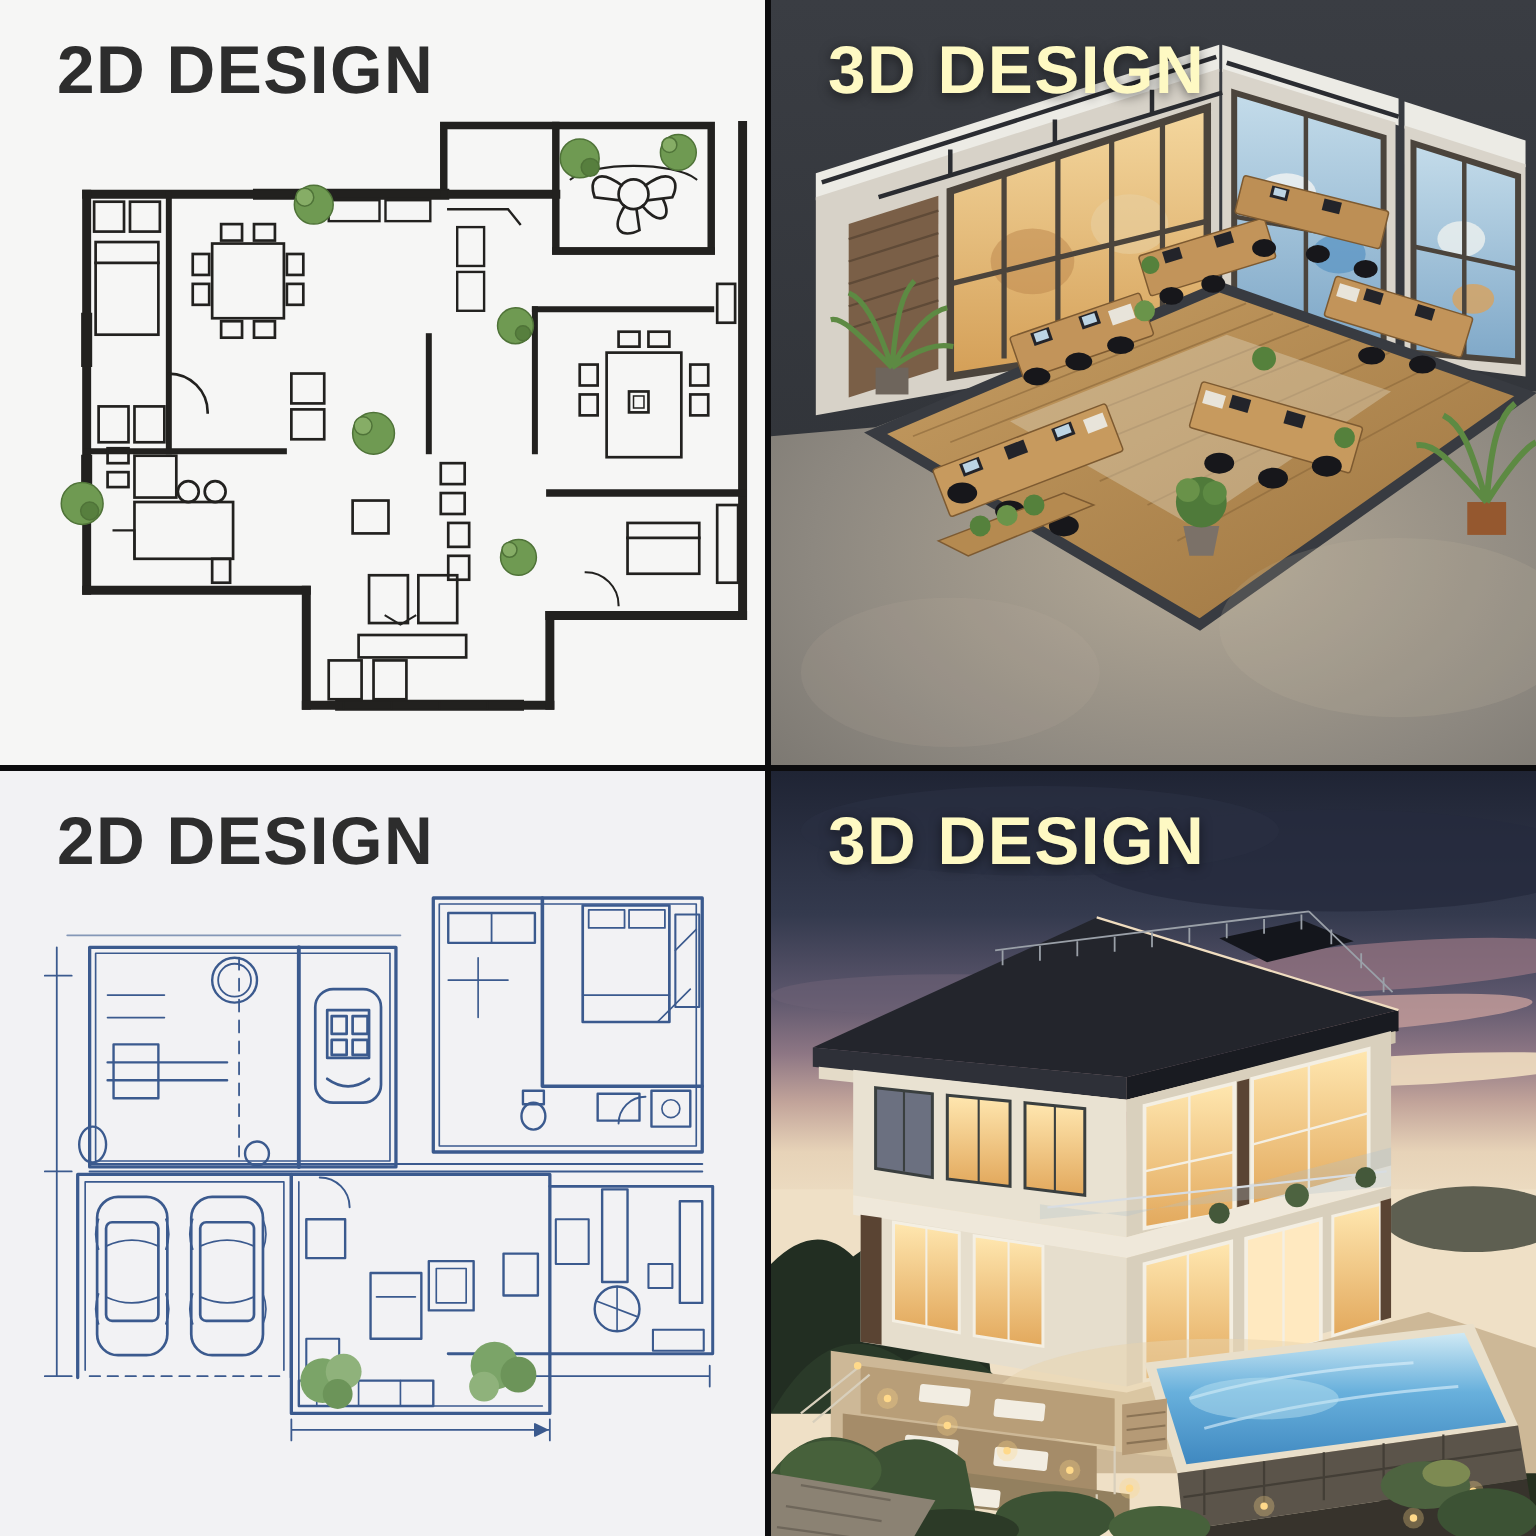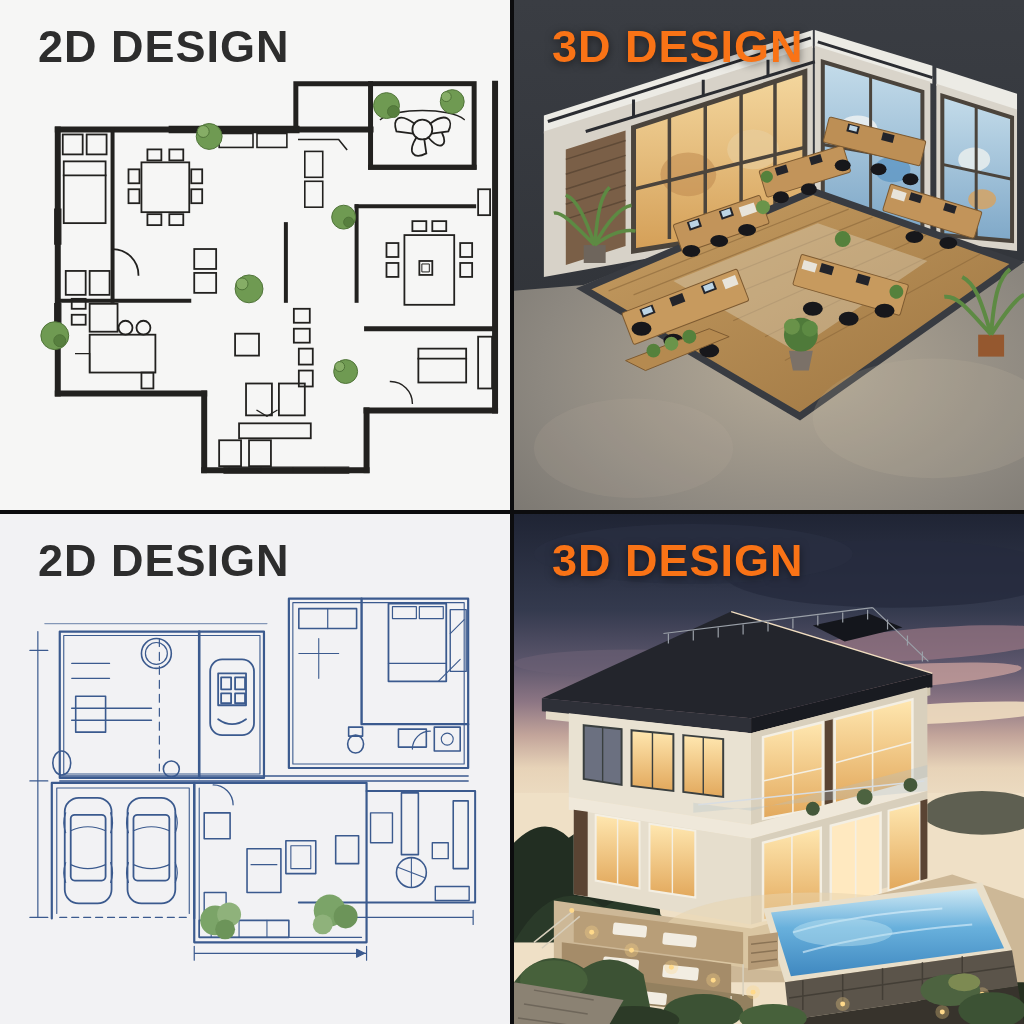--- a/index.html
+++ b/index.html
@@ -8,21 +8,21 @@
   .panel{position:absolute;width:510px;height:510px;overflow:hidden;}
   .panel svg{position:absolute;inset:0;display:block;}
   .p-tl{left:0;top:0;background:#f6f6f5;}
   .p-tr{left:514px;top:0;background:#34373d;}
   .p-bl{left:0;top:514px;background:#f2f2f4;}
   .p-br{left:514px;top:514px;background:#222739;}
   .title{position:absolute;left:38px;top:22px;margin:0;z-index:5;
          font-weight:800;font-size:45px;line-height:1.1;letter-spacing:1px;
          font-family:"Liberation Sans",sans-serif;}
   .title-dark{color:#2d2d2d;}
-  .title-light{color:#f97316;text-shadow:0 2px 8px rgba(0,0,0,.5);}
+  .title-light{color:#fef9c3;text-shadow:0 2px 8px rgba(0,0,0,.5);}
 </style>
 </head>
 <body>
 
 <div class="canvas">
 
   <section class="panel p-tl">
     <h2 class="title title-dark">2D DESIGN</h2>
     <svg viewBox="0 0 512 512">
       <g stroke="#22211f" fill="none" stroke-linecap="square">

